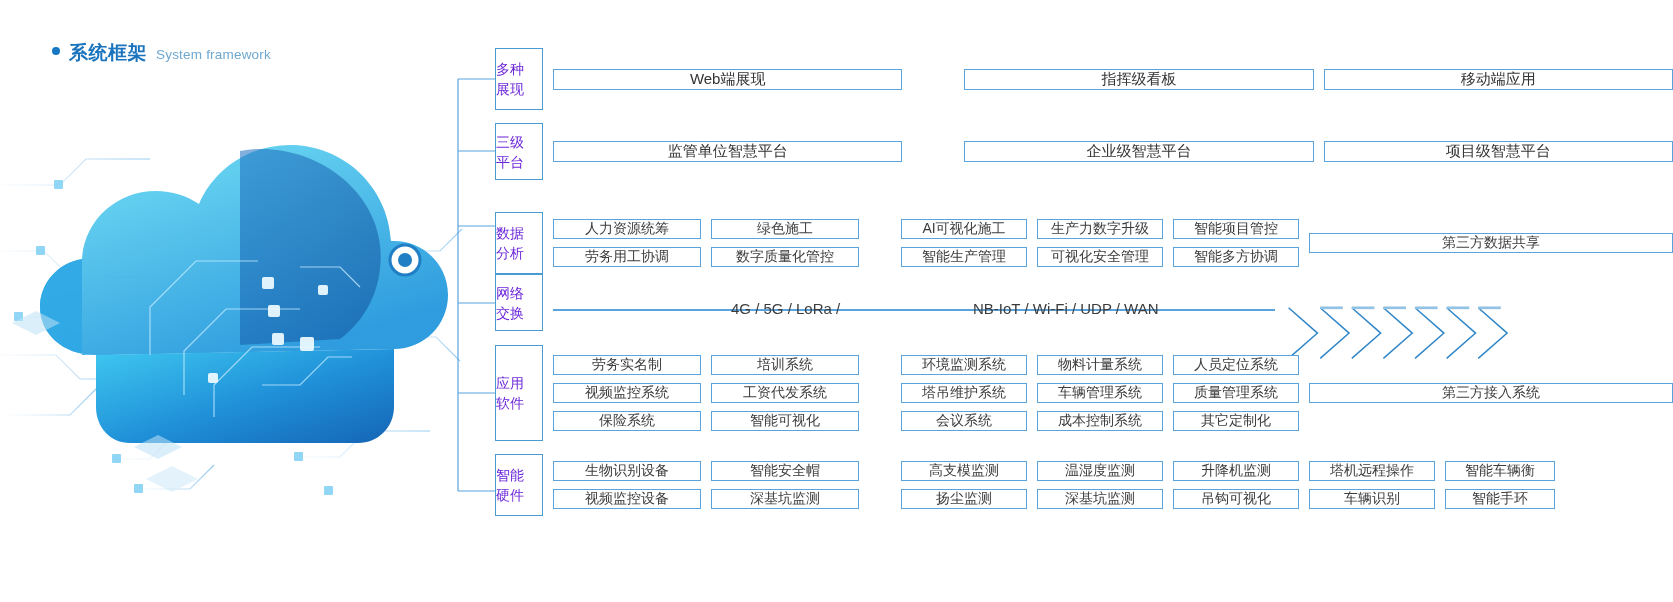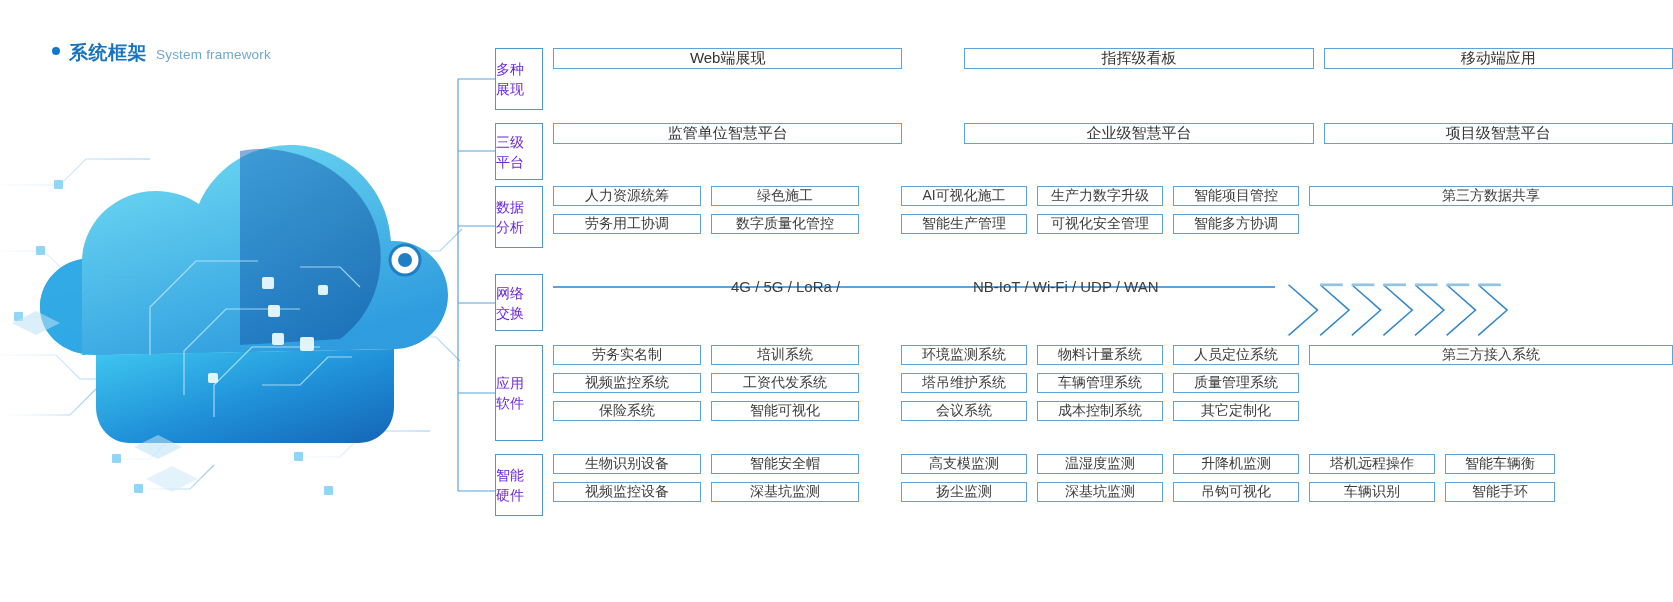--- a/index.html
+++ b/index.html
@@ -53,21 +53,21 @@
     display:flex;flex-direction:column;
     align-items:flex-start;justify-content:center;
     color:#6d28d9;font-size:14px;line-height:20px;
     font-weight:400;
     background:#fff;
     flex:none;
   }
   .cat span{display:block;}
 
   .groups{
-    display:flex;align-items:flex-start;margin-left:10px;flex:1;
+    display:flex;align-items:center;margin-left:10px;flex:1;
   }
 
   .box{
     border:1px solid #5ba3dd;
     box-sizing:border-box;
     display:flex;align-items:center;justify-content:center;
     color:#3c3c3c;font-size:14px;background:#fff;
     text-align:center;
   }
   .box.big{font-size:15px;color:#333;}
@@ -240,21 +240,21 @@
       <div class="wide-row">
         <div class="box big">监管单位智慧平台</div>
         <div class="sp"></div>
         <div class="box big">企业级智慧平台</div>
         <div class="sp" style="width:10px"></div>
         <div class="box big">项目级智慧平台</div>
       </div>
     </div>
   </div>
 
-  <div class="row" style="top:138px;left:43px;width:1178px;height:62px;">
+  <div class="row" style="top:164px;left:43px;width:1178px;height:62px;">
     <div class="cat">
       <span>数据</span>
       <span>分析</span>
     </div>
     <div class="groups" style="gap:0;">
       <div class="cellgrid" style="grid-template-columns:148px 148px;grid-template-rows:1fr 1fr;width:306px;flex:none;">
         <div class="box">人力资源统筹</div>
         <div class="box">绿色施工</div>
         <div class="box">劳务用工协调</div>
         <div class="box">数字质量化管控</div>

